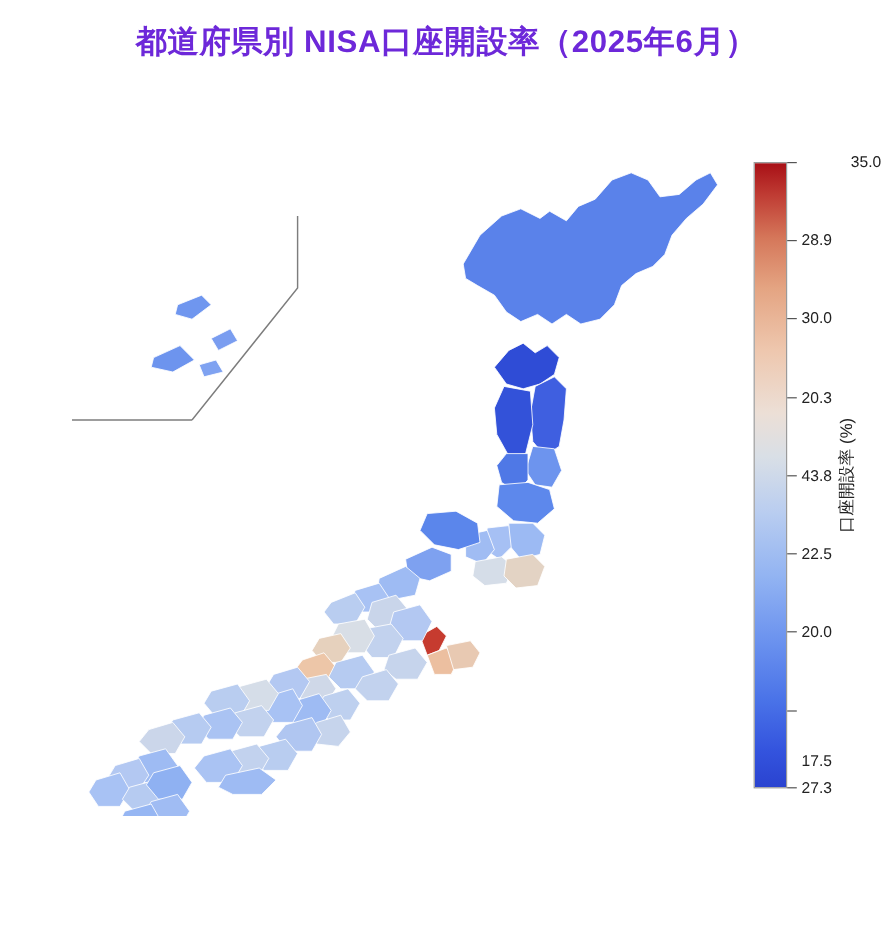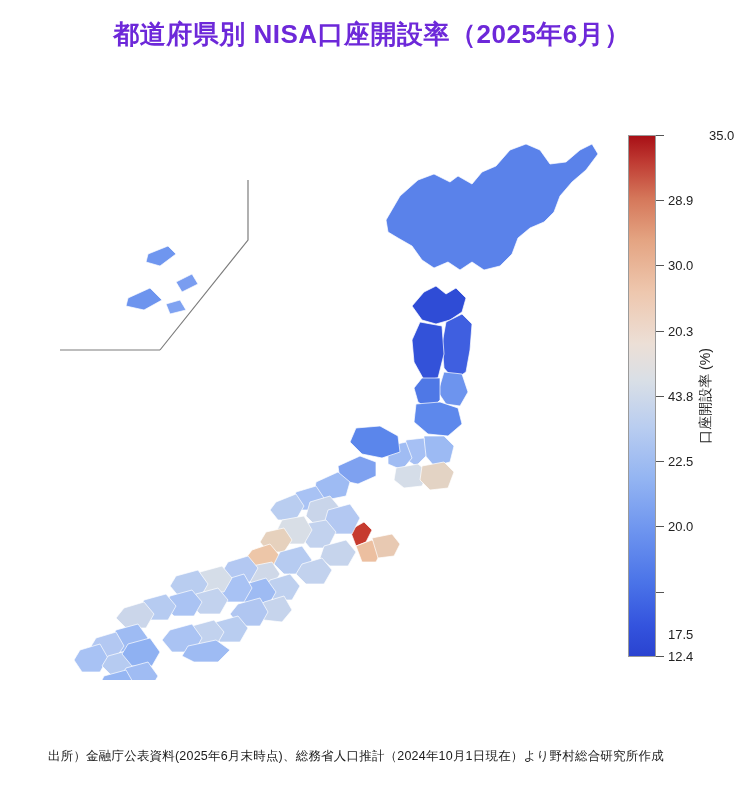--- a/index.html
+++ b/index.html
@@ -242,20 +242,19 @@
     <div class="cb-tick" style="top:326px;"></div>
     <div class="cb-label" style="top:326px;">22.5</div>
 
     <div class="cb-tick" style="top:391px;"></div>
     <div class="cb-label" style="top:391px;">20.0</div>
 
     <div class="cb-tick" style="top:457px;"></div>
     <div class="cb-label" style="top:479px;margin-top:20px;">17.5</div>
 
     <div class="cb-tick" style="top:521px;"></div>
-    <div class="cb-label" style="top:521px;">12.4</div>
+    <div class="cb-label" style="top:521px;">27.3</div>
 
     <div id="cb-axis-label">口座開設率 (%)</div>
   </div>
 
-  <div id="source-note">出所）金融庁公表資料(2025年6月末時点)、総務省人口推計（2024年10月1日現在）より野村総合研究所作成</div>
 
 </div>
 
 </body></html>

